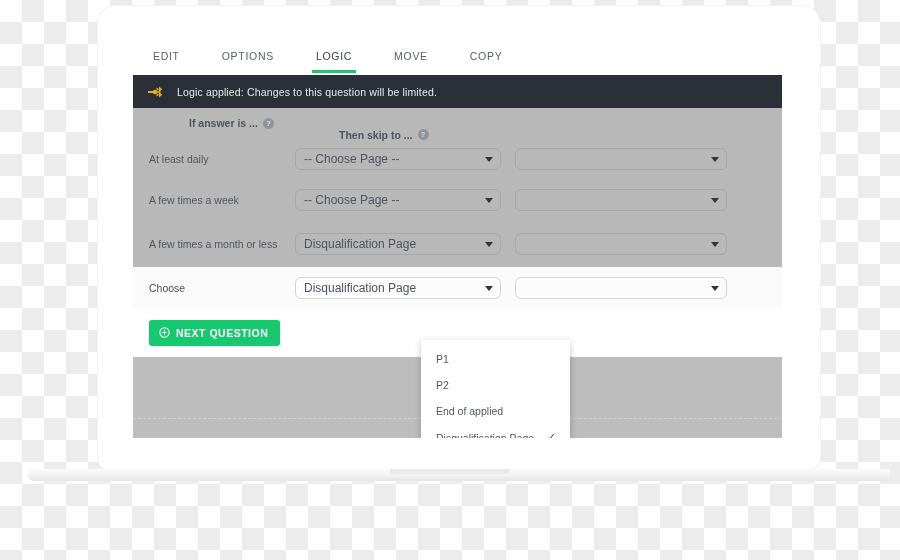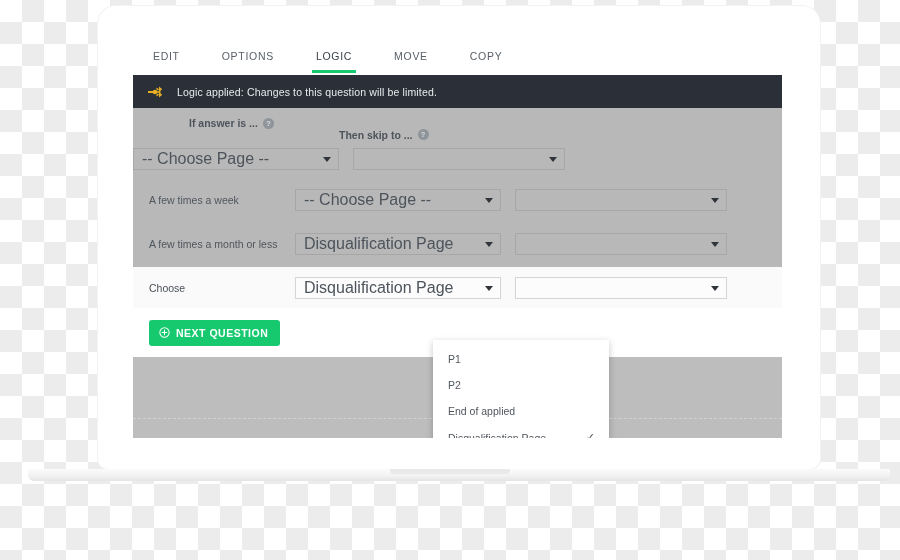--- a/index.html
+++ b/index.html
@@ -169,27 +169,27 @@
     font-size: 10.5px;
     color: #50565d;
     line-height: 14px;
   }
   .logic-row.highlight .row-label { color: #4a5057; }
 
   .select-box {
     position: relative;
     height: 22px;
     border: 1px solid #a7a7a7;
-    border-radius: 0;
+    border-radius: 6px;
     background: #b8b8b8;
     display: flex;
     align-items: center;
     padding: 0 20px 0 8px;
     box-sizing: border-box;
-    font-size: 16px;
+    font-size: 12px;
     color: #4d545c;
     cursor: pointer;
   }
   .logic-row.highlight .select-box,
   .logic-row.highlight .select-box.empty {
     background: #fcfcfc;
     border-color: #d4d4d4;
   }
   .select-page { width: 206px; margin-right: 14px; }
   .select-extra { width: 212px; }
@@ -246,23 +246,23 @@
     position: absolute;
     left: 0;
     top: 25px;
     width: 649px;
     border-top: 1px dashed #d2d2d2;
   }
 
   
   #dropdown-menu {
     position: absolute;
-    left: 300px;
+    left: 288px;
     top: 302px;
-    width: 176px;
+    width: 149px;
     background: #ffffff;
     box-shadow: 0 2px 7px rgba(0,0,0,0.22);
     padding: 6px 0 8px 0;
     z-index: 40;
   }
   .menu-item {
     display: flex;
     align-items: center;
     justify-content: space-between;
     padding: 7px 14px 7px 15px;
@@ -319,20 +319,21 @@
           <span>If answer is ...</span>
           <span class="help-icon">?</span>
         </div>
         <div class="th th-skip">
           <span>Then skip to ...</span>
           <span class="help-icon">?</span>
         </div>
       </div>
 
       <div class="logic-row" style="height:41px;">
+        <div class="row-label">At least daily</div>
         <div class="select-box select-page">
           <span>-- Choose Page --</span>
           <span class="caret"></span>
         </div>
         <div class="select-box select-extra empty">
           <span></span>
           <span class="caret"></span>
         </div>
       </div>
 

